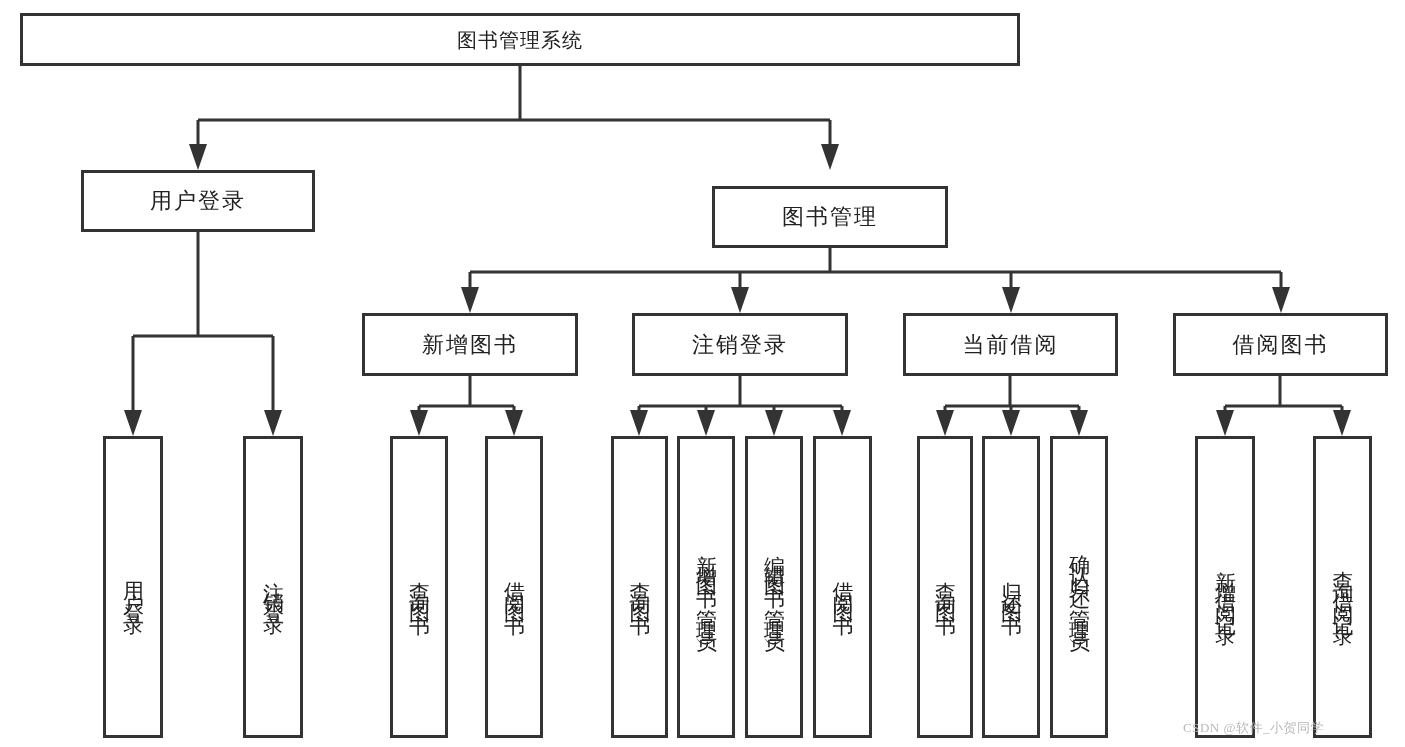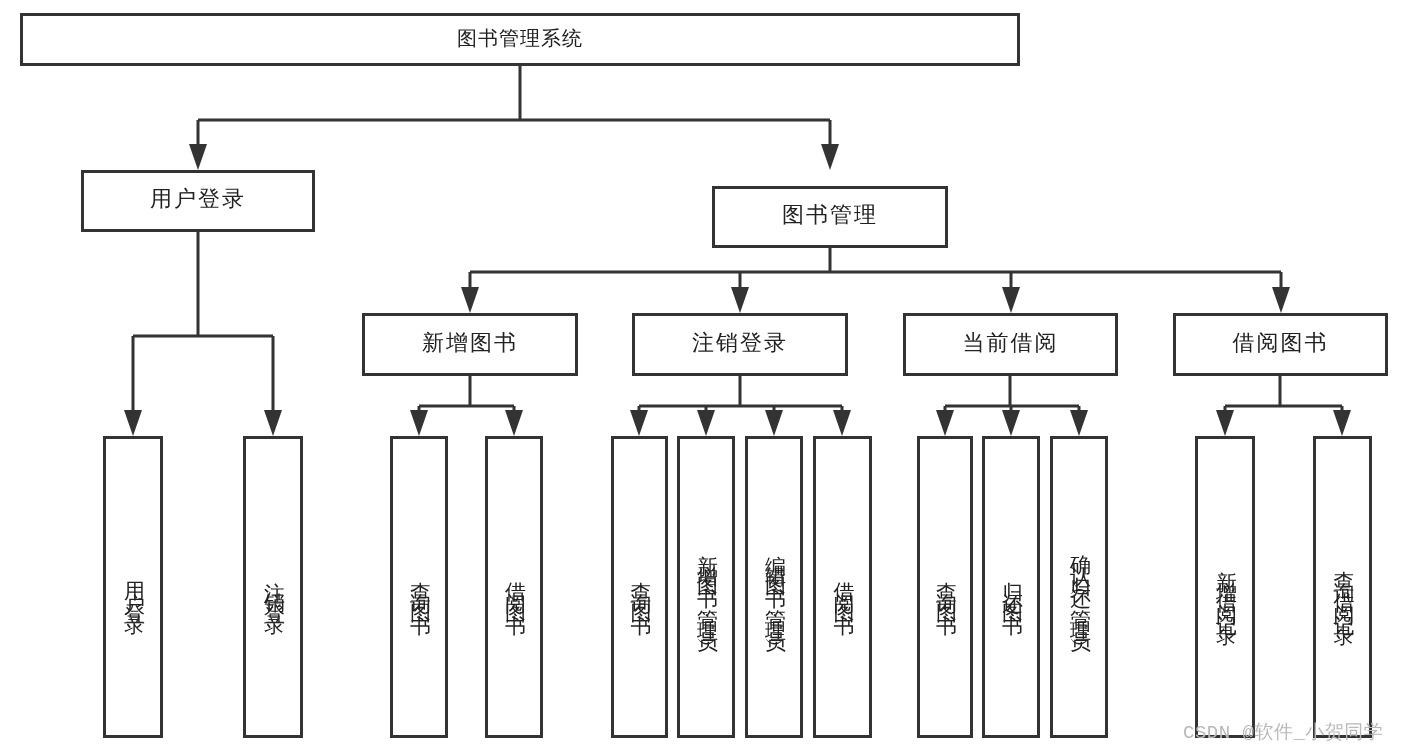--- a/index.html
+++ b/index.html
@@ -1,20 +1,20 @@
 <!DOCTYPE html>
 <html><head>
 <meta charset="utf-8">
 <style>
   html,body{margin:0;padding:0;background:#ffffff;}
   .canvas{
     position:relative;
     width:1405px;height:747px;
     background:#ffffff;
-    font-family:Liberation Mono, monospace;
+    font-family:Liberation Serif, serif;
     overflow:hidden;
   }
   .wires{position:absolute;left:0;top:0;z-index:1;}
   .box{
     position:absolute;
     box-sizing:border-box;
     border:3px solid #333333;
     background:#ffffff;
     display:flex;
     align-items:center;
@@ -33,21 +33,21 @@
     writing-mode:vertical-lr;
     text-orientation:mixed;
     font-size:21px;
     letter-spacing:11px;
     line-height:1;
     white-space:nowrap;
   }
   .watermark{
     position:absolute;
     left:1183px;top:719px;
-    font-size:19px;
+    font-size:13px;
     letter-spacing:0.5px;
     color:#b9b9b9;
     z-index:5;
     white-space:nowrap;
   }
 </style>
 </head>
 <body>
 
 <div class="canvas">

